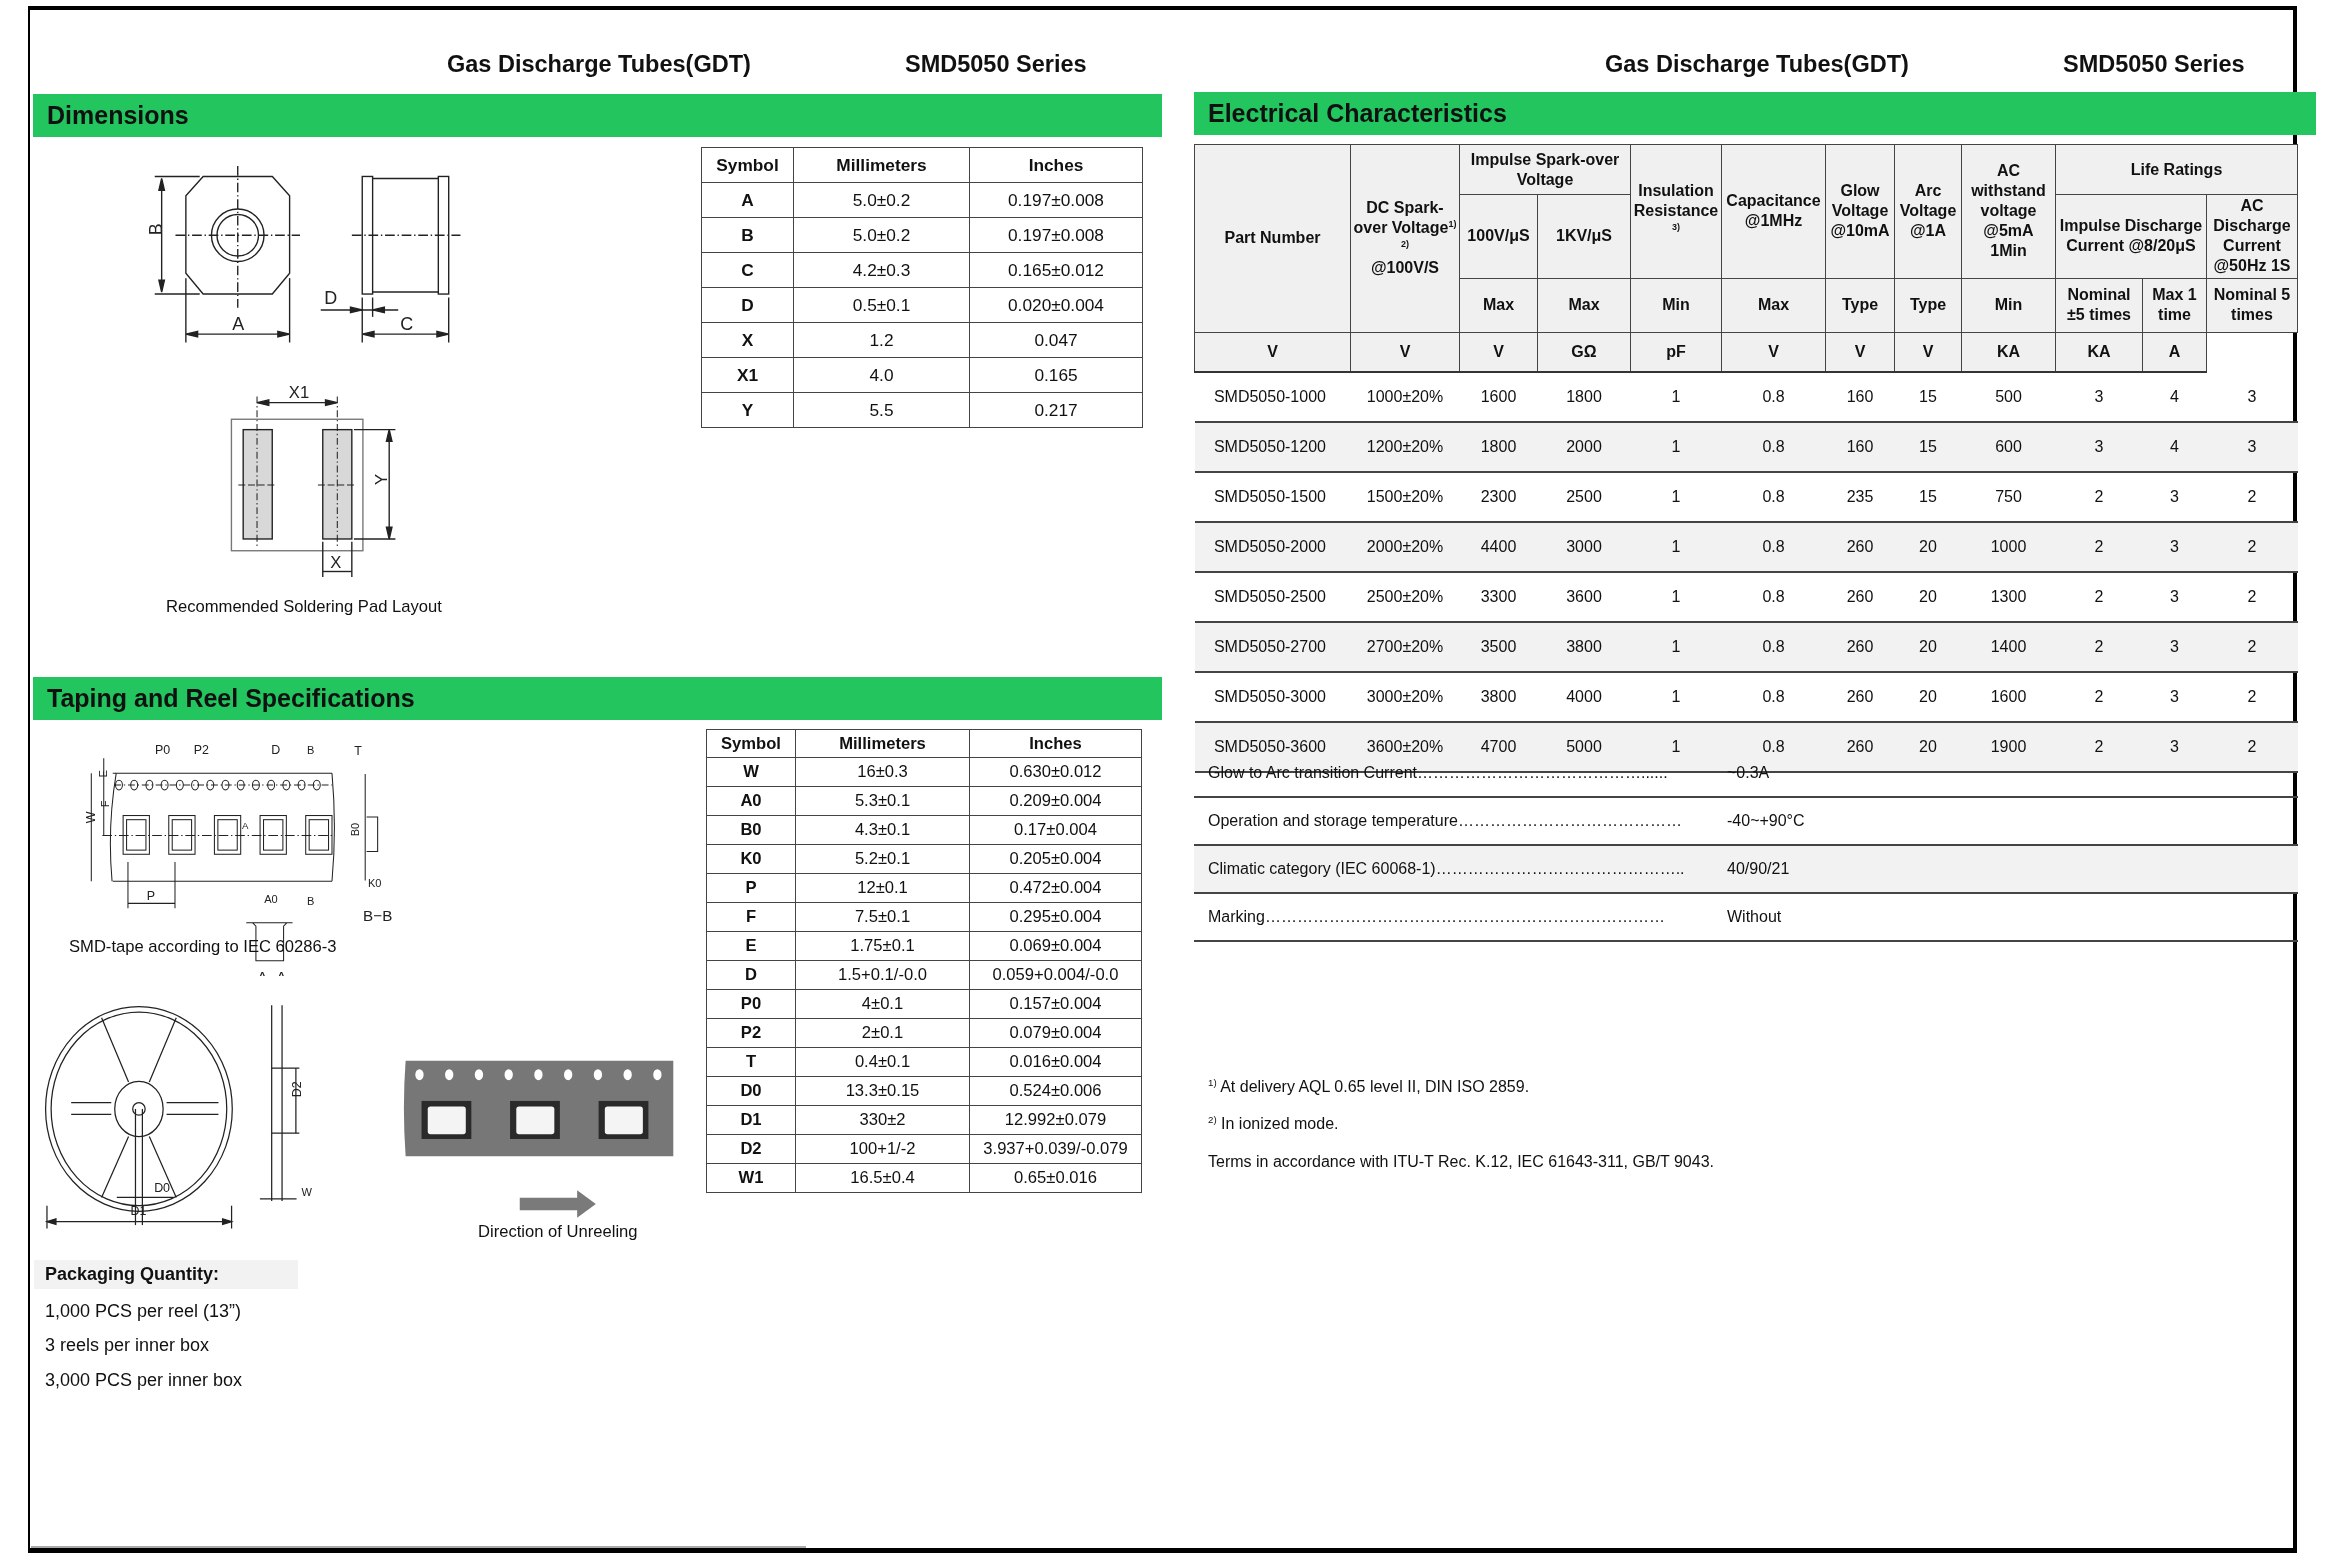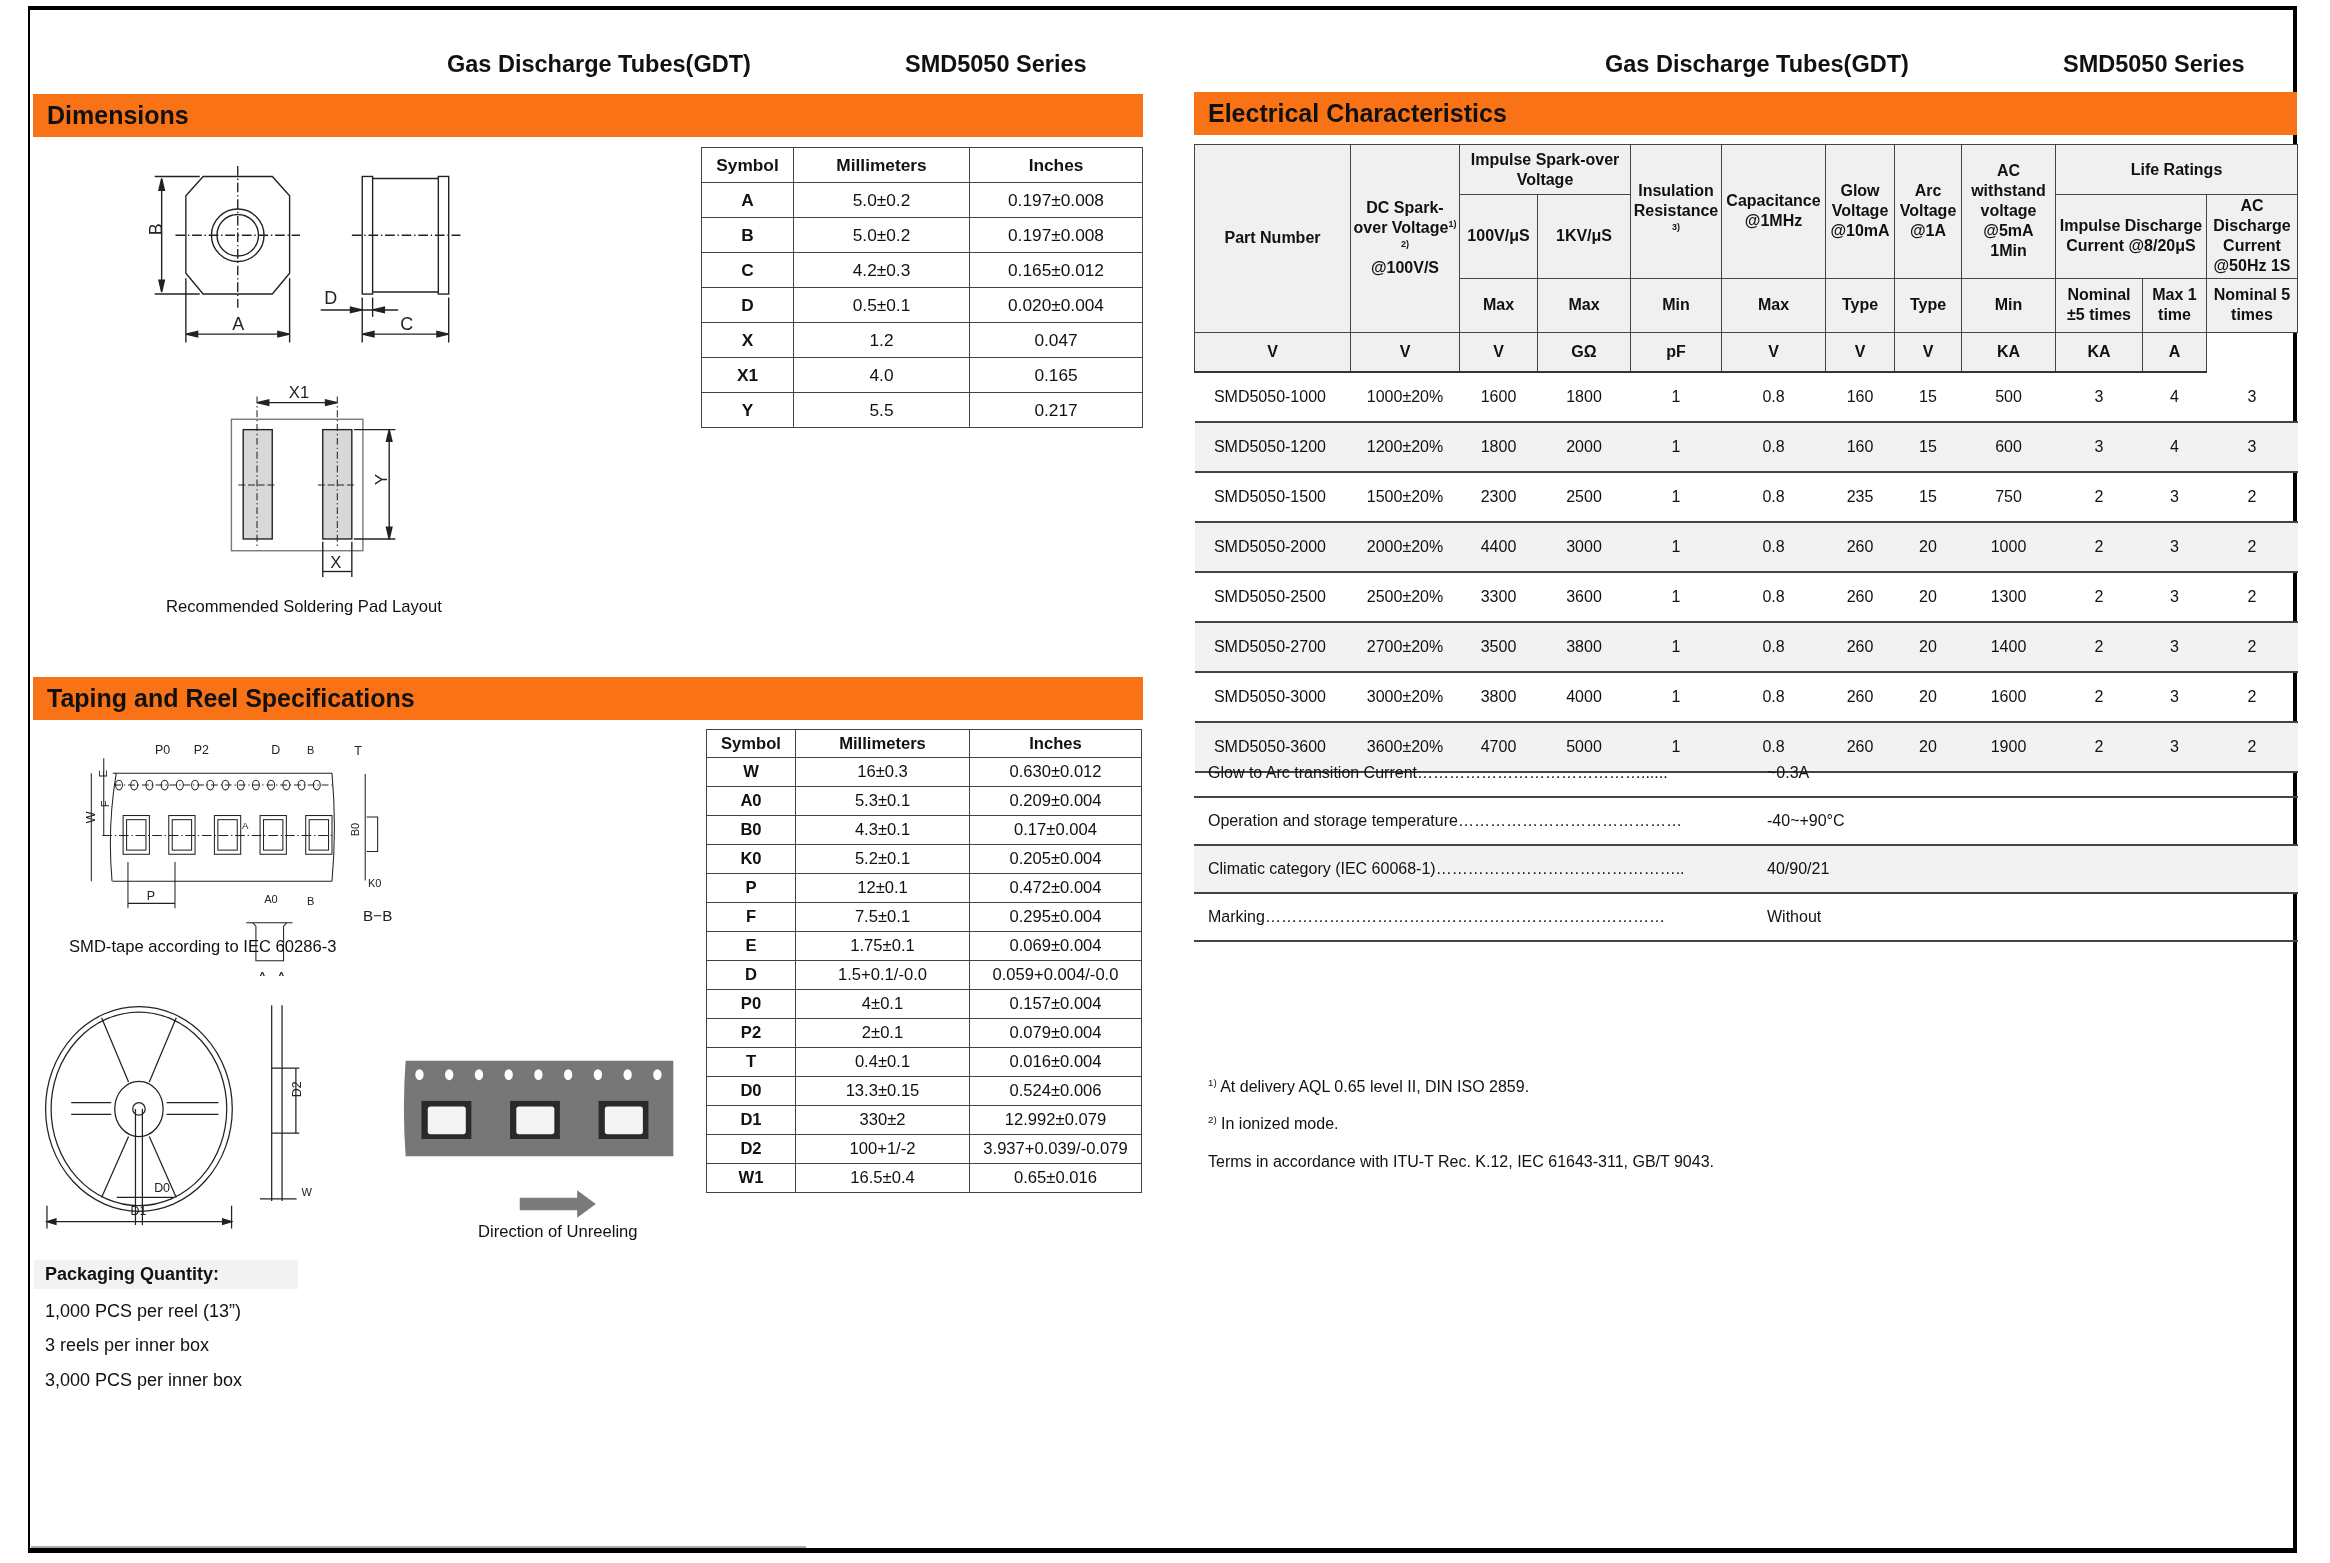--- a/index.html
+++ b/index.html
@@ -1,39 +1,39 @@
 <!DOCTYPE html>
 <html style="font-size:11px"><head>
 <meta charset="utf-8">
 <style>
   html,body{margin:0;padding:0;background:#fff;}
   body{width:2330px;height:1563px;position:relative;overflow:hidden;font-family:"Liberation Sans",sans-serif;color:#111;}
   .frame{position:absolute;left:28px;top:5.5px;width:2269px;height:1547px;border-left:2.8px solid #000;border-top:4.2px solid #000;border-right:4.8px solid #000;border-bottom:5.5px solid #000;box-sizing:border-box;}
   .bottom-gray{position:absolute;left:30.5px;top:1546px;width:775px;height:2.1px;background:#aaa;}
   .hdr{position:absolute;font-weight:bold;font-size:23.5px;top:51px;}
-  .band{position:absolute;background:#f97316;height:43px;}
+  .band{position:absolute;background:#22c55e;height:43px;padding-left:19px;}
   .band span{position:absolute;left:14px;top:7px;font-weight:bold;font-size:25px;}
   table{border-collapse:collapse;position:absolute;}
   .dim td,.dim th{border:1.4px solid #444;text-align:center;font-size:17.3px;}
   .dim th{font-weight:bold;}
   .dim td.sym{font-weight:bold;}
   .tape td,.tape th{border:1.4px solid #444;text-align:center;font-size:16.6px;padding:0;}
   .tape th{font-weight:bold;}
   .tape td.sym{font-weight:bold;}
   .elec{left:1194px;top:144px;width:1104px;font-size:16px;}
   .elec th{background:#f0f0f0;border:1.4px solid #444;font-weight:bold;font-size:16px;padding:1.4px;line-height:1.25;}
   .elec td{text-align:center;height:46px;border-bottom:2.1px solid #444;font-size:16px;}
   .elec tr.alt td{background:#f2f2f2;}
   .elec td.pn{text-align:left;padding-left:19.4px;}
   .elec thead tr.units th{border-bottom:2.8px solid #333;}
   .specs{position:absolute;left:1194px;top:750px;width:1104px;}
   .spec-row{height:46px;border-bottom:2.1px solid #444;position:relative;font-size:16px;}
   .spec-row.alt{background:#f2f2f2;}
   .spec-row .k{position:absolute;left:14px;top:14px;}
-  .spec-row .v{position:absolute;left:533px;top:14px;margin-left:40px;}
+  .spec-row .v{position:absolute;left:533px;top:14px;}
   .notes{position:absolute;left:1208px;top:1066px;font-size:16px;line-height:33px;}
   .notes sup{font-size:9.7px;}
   .cap{position:absolute;font-size:16.6px;}
   .pack{position:absolute;left:34px;top:1260px;width:264px;}
   .pack .title{background:#f2f2f2;font-weight:bold;font-size:18px;padding:4.2px 11px;}
   .pack .line{font-size:18px;padding:2.8px 11px 0 11px;line-height:23.5px;margin-top:8px;}
   svg text{font-family:"Liberation Sans",sans-serif;}
 </style>
 </head>
 <body>

